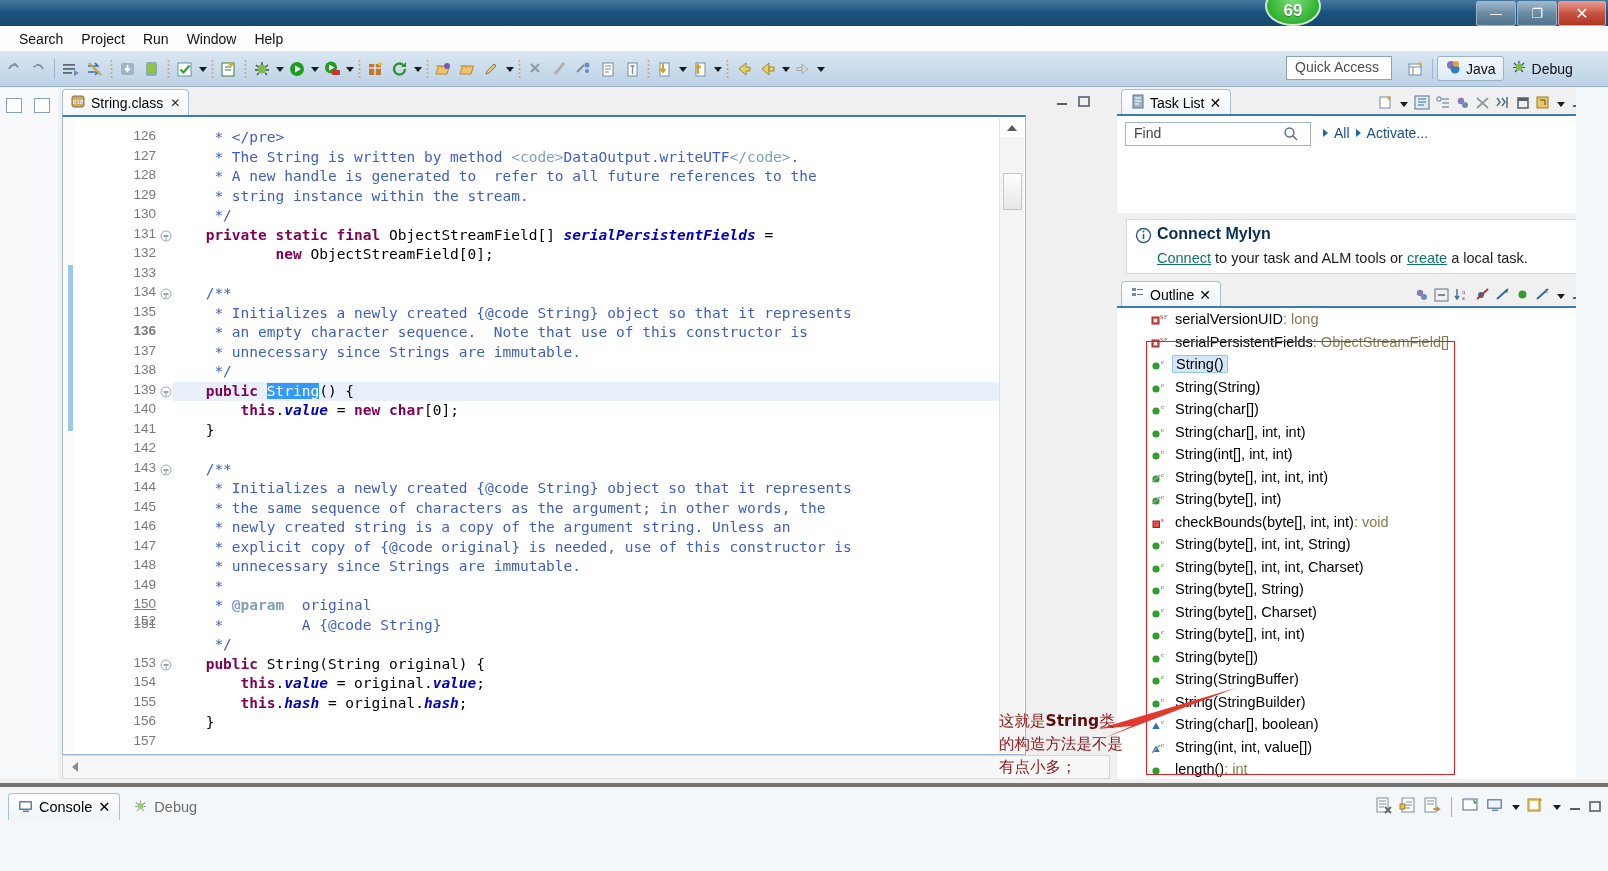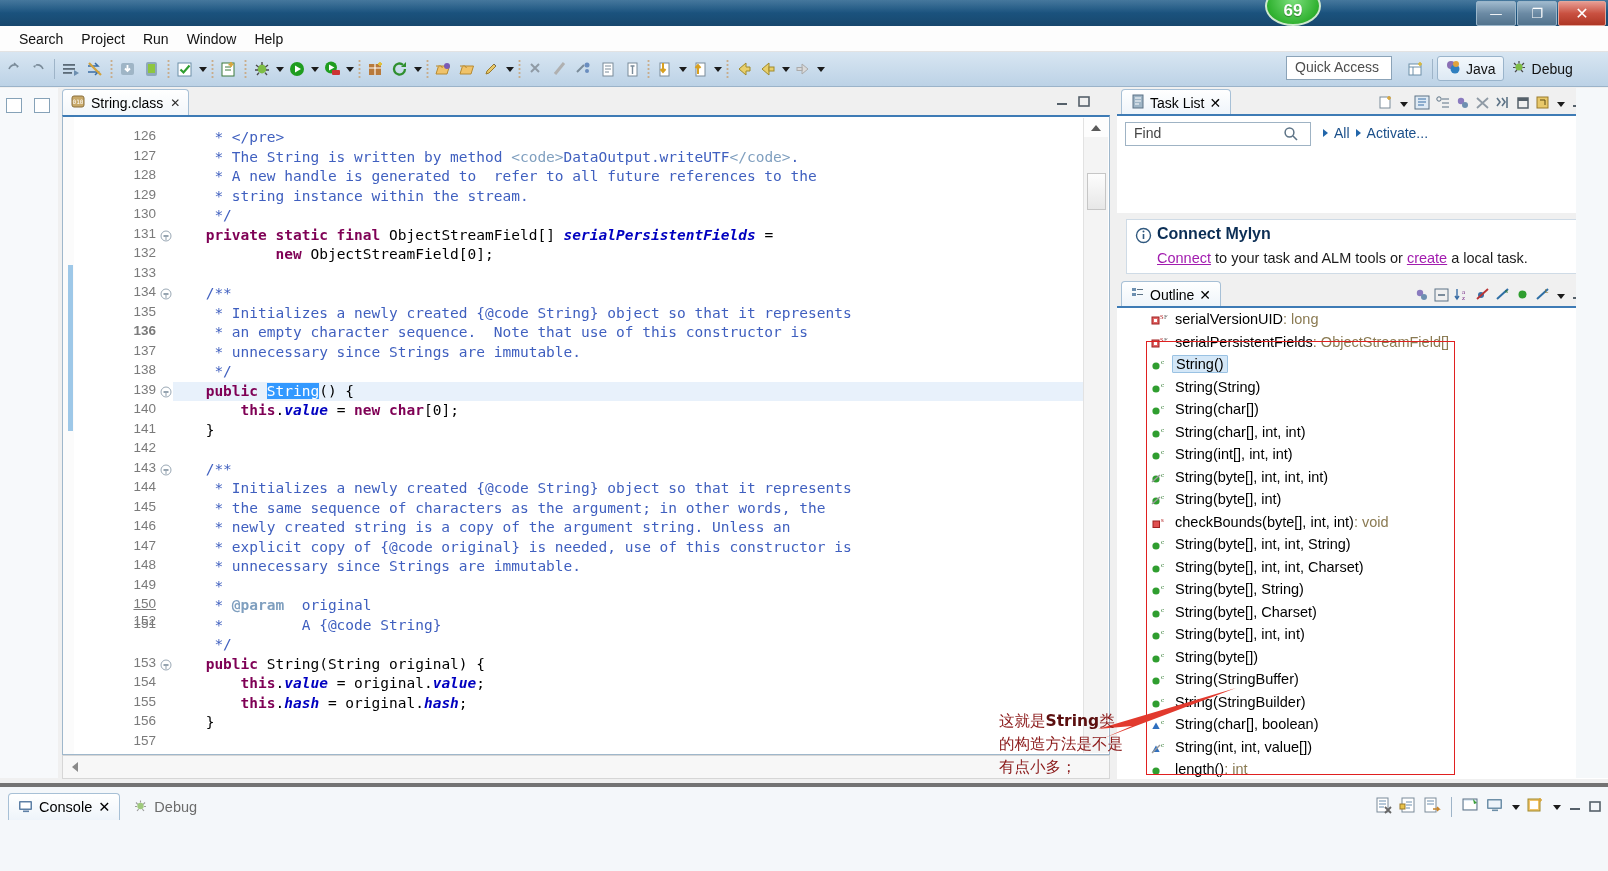--- a/index.html
+++ b/index.html
@@ -80,21 +80,21 @@
   .editor-tabbar{position:relative;height:26px;}
   .tab{
     position:absolute;left:0;top:0;height:26px;
     background:linear-gradient(180deg,#ffffff,#f2f6fa);
     border:1px solid #a7c0d6;border-bottom:none;
     border-radius:4px 4px 0 0;
     display:flex;align-items:center;gap:5px;padding:0 8px;font-size:14px;
   }
   .tab .x{color:#2b2b2b;font-size:12px;margin-left:2px;}
   .editor-body{
-    position:absolute;left:0;top:26px;width:1048px;height:640px;
+    position:absolute;left:0;top:26px;width:964px;height:640px;
     background:#fff;border:1px solid #9fb7cb;border-top:2px solid #3e7bb5;box-sizing:border-box;
     overflow:hidden;
   }
   .left-strip{position:absolute;left:0;top:0;width:11px;height:100%;background:#fbfbfb;border-right:1px solid #e9e9e9;}
   .changebar{position:absolute;left:5px;width:5px;background:#9ec8e8;}
   .gutter{position:absolute;left:11px;top:0;width:88px;height:100%;background:#fff;}
   .code{
     position:absolute;left:99px;top:0;right:26px;height:100%;
     font-family:"DejaVu Sans Mono","Liberation Mono",monospace;font-size:14.5px;
   }
@@ -145,21 +145,21 @@
     font-size:14px;color:#444;box-sizing:border-box;padding:2px 0 0 8px;
   }
   .findmag{position:absolute;left:166px;top:37px;}
   .crumbs{position:absolute;left:206px;top:36px;display:flex;align-items:center;gap:6px;font-size:14px;color:#1a4f8a;}
   .crumbs .tri{width:0;height:0;border-top:4px solid transparent;border-bottom:4px solid transparent;border-left:5px solid #2266aa;}
   .crumbs a{color:#1a4f8a;text-decoration:none;}
 
   .mylyn{position:absolute;left:1126px;top:219px;width:482px;height:53px;background:#fff;border:1px solid #cfdbe6;}
   .mylyn .ttl{position:absolute;left:30px;top:5px;font-size:16px;font-weight:bold;color:#0b2e55;}
   .mylyn .msg{position:absolute;left:30px;top:30px;font-size:14.5px;color:#1b1b1b;}
-  .mylyn .msg u{color:#a21caf;}
+  .mylyn .msg u{color:#0f766e;}
   .mylyn .info{position:absolute;left:8px;top:7px;}
 
   .outline{position:absolute;left:1117px;top:281px;width:491px;height:498px;}
   .olist{position:absolute;left:0;top:27px;width:491px;height:471px;background:#fff;overflow:hidden;}
   .orow{position:relative;height:22.5px;display:flex;align-items:center;padding-left:58px;font-size:14.5px;white-space:nowrap;}
   .orow .ic{position:absolute;left:34px;top:4px;width:18px;height:15px;}
   .orow .tp{color:#8a7a52;}
   .orow.selected .lbl{background:#d4e7f7;border:1px solid #9ac2e3;padding:0 3px;margin-left:-3px;border-radius:1px;}
 
   .redbox{position:absolute;left:1146px;top:341px;width:307px;height:432px;border:1.6px solid #e02020;pointer-events:none;}

